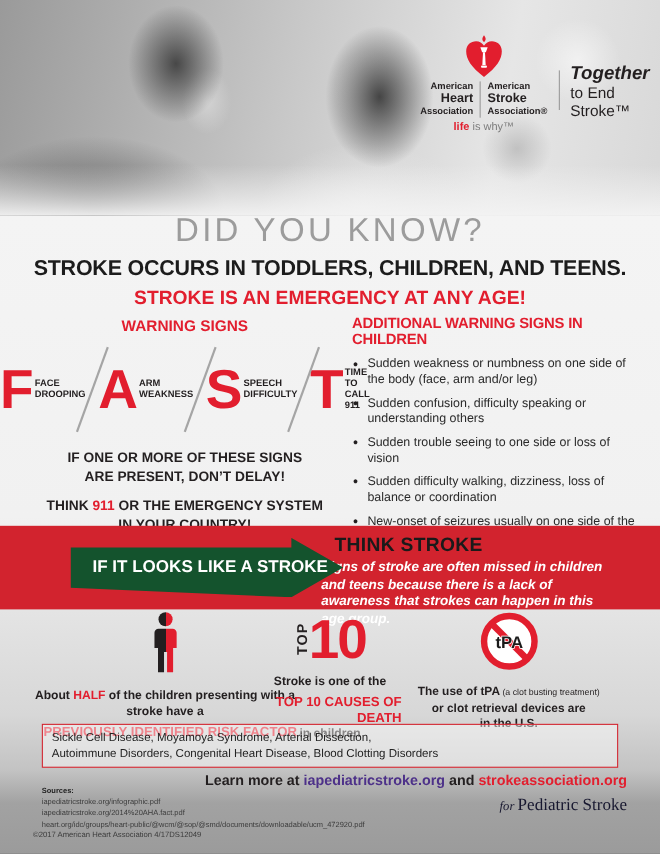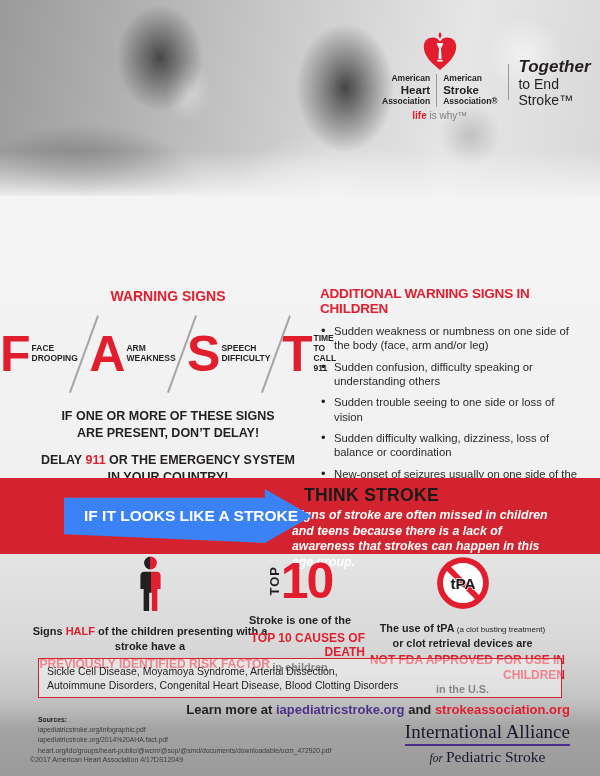--- a/index.html
+++ b/index.html
@@ -63,21 +63,21 @@
   .red-num{ color:#e21e2e; }
   
   .right-col{ position:absolute; top:286px; left:320px; width:264px; }
   .as-title{ font-size:13.5px; font-weight:bold; color:#e21e2e; letter-spacing:-0.2px; margin-bottom:8px; }
   .as-list{ list-style:none; }
   .as-list li{ position:relative; padding-left:14px; font-size:11.3px; color:#2a2a2a; line-height:1.25; margin-bottom:7.5px; }
   .as-list li::before{ content:"•"; position:absolute; left:1px; top:-1px; font-size:13px; color:#231f20; }
   
   .banner{ position:absolute; top:478px; left:0; width:600px; height:76px; background:#d2232e; }
   .arrow{
-    position:absolute; left:64px; top:11px; width:248px; height:54px; background:#3b82f6;
+    position:absolute; left:64px; top:11px; width:248px; height:54px; background:#14532d;
     clip-path:polygon(0 16%, 81% 16%, 81% 0, 100% 50%, 81% 100%, 0 84%);
     color:#fff; font-weight:bold; font-size:15.5px; line-height:54px; padding-left:20px;
   }
   .banner-text{ margin-left:292px; padding-top:7px; width:280px; }
   .think{ font-size:17.5px; font-weight:800; color:#1a1a1a; letter-spacing:.3px;margin-left:12px; }
   .banner-body{ margin-top:2px; font-size:12.3px; font-weight:bold; font-style:italic; color:#fff; line-height:1.28; width:268px; }
   
   .stat{ position:absolute; top:556px; text-align:center; color:#231f20; }
   .stat1{ left:30px; width:240px; }
   .stat2{ left:235px; width:130px; }
@@ -142,20 +142,25 @@
       </div>
       <div class="life"><span class="life-b">life</span><span> is why™</span></div>
     </div>
     <div class="vdiv"></div>
     <div class="together">
       <div class="t1">Together</div>
       <div class="t2">to End Stroke™</div>
     </div>
   </div>
 
+  <div class="headline">
+    <div class="kicker">DID YOU KNOW?</div>
+    <div class="h1">STROKE OCCURS IN TODDLERS, CHILDREN, AND TEENS.</div>
+    <div class="h2">STROKE IS AN EMERGENCY AT ANY AGE!</div>
+  </div>
 
   <div class="left-col">
     <div class="ws-title">WARNING SIGNS</div>
     <div class="fast-row">
       <div class="fast-letter">F</div>
       <div class="fast-label">
           <span>FACE</span>
           <span>DROOPING</span>
         </div>
       <div class="slash"></div>
@@ -175,21 +180,21 @@
       <div class="fast-label">
           <span>TIME TO</span>
           <span>CALL 911</span>
         </div>
     </div>
     <div class="note1">
       <span>IF ONE OR MORE OF THESE SIGNS</span>
       <span>ARE PRESENT, DON’T DELAY!</span>
     </div>
     <div class="note2">
-      <span>DELAY </span><span class="red-num">911</span><span> OR THE EMERGENCY SYSTEM</span>
+      <span>THINK </span><span class="red-num">911</span><span> OR THE EMERGENCY SYSTEM</span>
       <span class="n2l2">IN YOUR COUNTRY!</span>
     </div>
   </div>
 
   <div class="right-col">
     <div class="as-title">ADDITIONAL WARNING SIGNS IN CHILDREN</div>
     <ul class="as-list">
       <li>Sudden weakness or numbness on one side of the body (face, arm and/or leg)</li>
       <li>Sudden confusion, difficulty speaking or understanding others</li>
       <li>Sudden trouble seeing to one side or loss of vision</li>
@@ -211,21 +216,21 @@
       <defs>
         <linearGradient id="halfsplit" x1="0" y1="0" x2="1" y2="0">
           <stop offset="0.5" stop-color="#231f20"></stop>
           <stop offset="0.5" stop-color="#e21e2e"></stop>
         </linearGradient>
       </defs>
       <circle cx="18" cy="7.5" r="7" fill="url(#halfsplit)"></circle>
       <path d="M11 17 L25 17 C27.2 17 29 18.8 29 21 L29 36 L25.5 36 L25.5 60 L19.5 60 L19.5 40 L16.5 40 L16.5 60 L10.5 60 L10.5 36 L7 36 L7 21 C7 18.8 8.8 17 11 17 Z" fill="url(#halfsplit)"></path>
     </svg>
     <div class="stat-text">
-      <span>Signs </span><span class="red-num">HALF</span><span> of the children presenting with a stroke have a</span>
+      <span>About </span><span class="red-num">HALF</span><span> of the children presenting with a stroke have a</span>
       <span class="stat-emph">PREVIOUSLY IDENTIFIED RISK FACTOR</span>
     </div>
   </div>
 
   <div class="stat stat2">
     <div class="top10">
       <div class="top-word">TOP</div>
       <div class="num10">10</div>
     </div>
     <div class="stat-text">
@@ -237,21 +242,20 @@
 
   <div class="stat stat3">
     <svg width="54" height="54" viewBox="0 0 60 60" aria-hidden="true">
       <circle cx="30" cy="30" r="25.5" fill="#fff" stroke="#e21e2e" stroke-width="6.5"></circle>
       <line x1="12" y1="12" x2="48" y2="48" stroke="#e21e2e" stroke-width="6.5"></line>
       <text x="30" y="36.5" text-anchor="middle" font-size="17" font-weight="bold" fill="#1a1a1a" stroke="#ffffff" stroke-width="1.5" paint-order="stroke" font-family="Liberation Sans, sans-serif">tPA</text>
     </svg>
     <div class="stat-text">
       <span>The use of tPA</span><span class="small-paren"> (a clot busting treatment)</span>
       <span style="display:block;">or clot retrieval devices are</span>
-      <span class="stat-emph">NOT FDA APPROVED FOR USE IN CHILDREN</span>
       <span style="display:block;">in the U.S.</span>
     </div>
   </div>
 
   <div class="cond-box">
     <div class="cond-value">
       <span>Sickle Cell Disease, Moyamoya Syndrome, Arterial Dissection,</span>
       <span>Autoimmune Disorders, Congenital Heart Disease, Blood Clotting Disorders</span>
     </div>
   </div>
@@ -263,17 +267,16 @@
   <div class="sources">
     <span class="src-label">Sources:</span>
     <span>iapediatricstroke.org/infographic.pdf</span>
     <span>iapediatricstroke.org/2014%20AHA.fact.pdf</span>
     <span>heart.org/idc/groups/heart-public/@wcm/@sop/@smd/documents/downloadable/ucm_472920.pdf</span>
   </div>
 
   <div class="copyright">©2017 American Heart Association 4/17DS12049</div>
 
   <div class="alliance">
-    <span class="al1">International Alliance</span>
     <div class="al2"><span class="al-for">for</span><span>Pediatric Stroke</span></div>
   </div>
 
 </div>
 
 </body></html>

